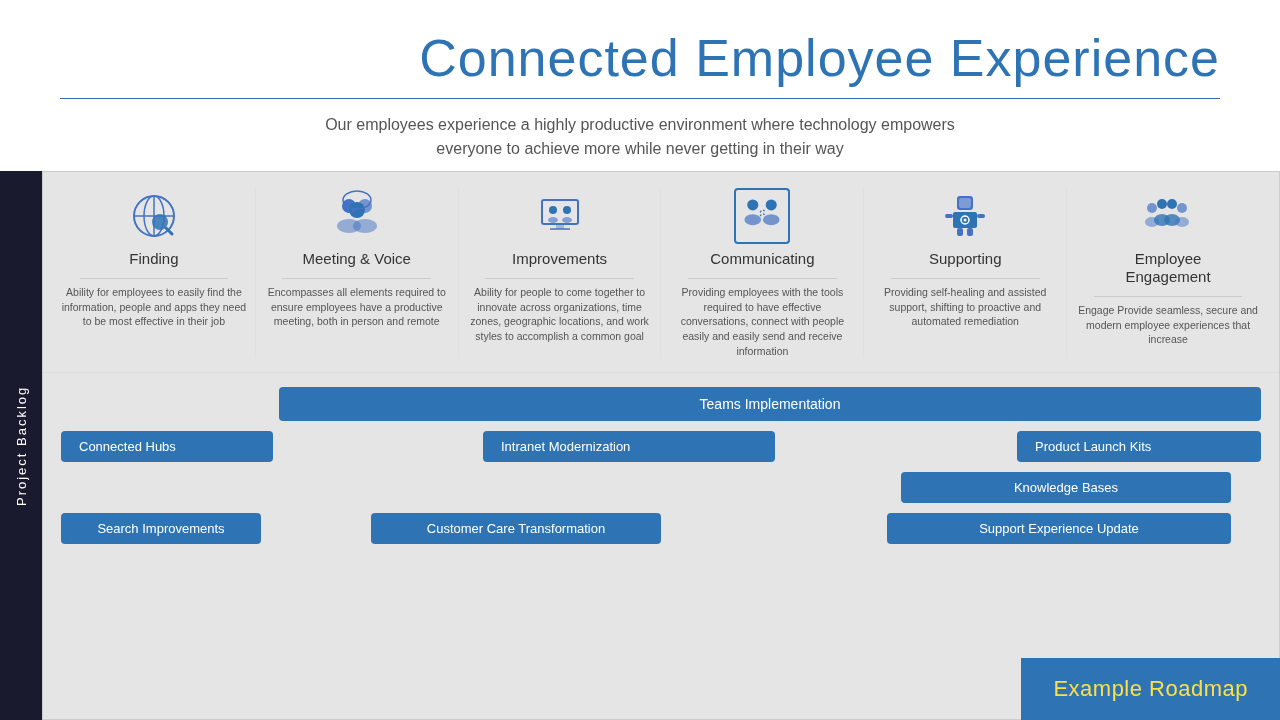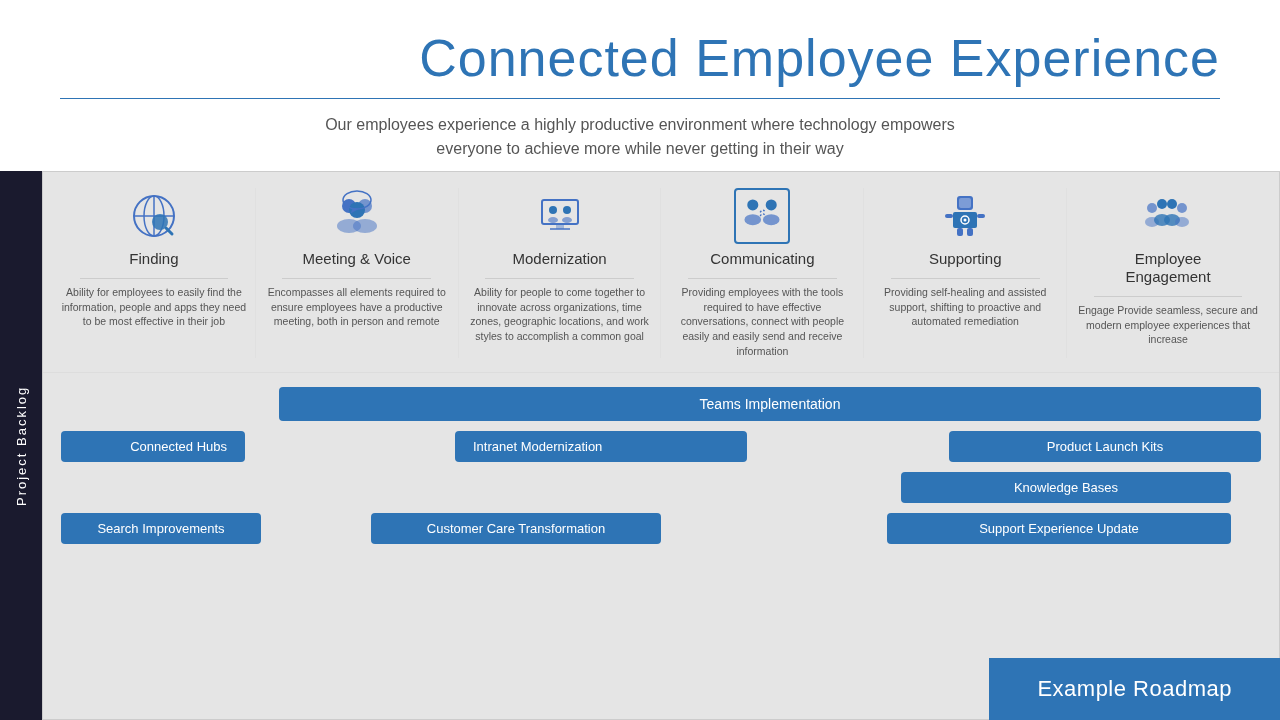--- a/index.html
+++ b/index.html
@@ -219,21 +219,21 @@
               <rect x="8" y="10" width="36" height="24" rx="2" stroke="#4472c4" stroke-width="2" fill="none"></rect>
               <rect x="22" y="34" width="8" height="5" fill="#4472c4" opacity="0.4"></rect>
               <line x1="16" y1="39" x2="36" y2="39" stroke="#4472c4" stroke-width="1.5"></line>
 
               <circle cx="19" cy="20" r="4" fill="#2e74b5"></circle>
               <circle cx="33" cy="20" r="4" fill="#2e74b5"></circle>
               <ellipse cx="19" cy="30" rx="5" ry="3" fill="#4472c4" opacity="0.6"></ellipse>
               <ellipse cx="33" cy="30" rx="5" ry="3" fill="#4472c4" opacity="0.6"></ellipse>
             </svg>
           </div>
-          <div class="pillar-title">Modernization</div>
+          <div class="pillar-title">Improvements</div>
           <div class="pillar-divider"></div>
           <div class="pillar-desc">Ability for people to come together to innovate across organizations, time zones, geographic locations, and work styles to accomplish a common goal</div>
         </div>
 
         <div class="pillar">
           <div class="pillar-icon highlighted">
             <svg viewBox="0 0 52 52" fill="none">
 
               <circle cx="16" cy="14" r="6" fill="#2e74b5"></circle>
               <circle cx="36" cy="14" r="6" fill="#2e74b5"></circle>
@@ -296,25 +296,25 @@
       </div>
 
       <div style="flex:1; padding: 14px 18px 0 18px; position: relative;">
 
         <div style="display:flex; align-items:center; margin-bottom:10px;">
           <div style="width:218px; flex-shrink:0;"></div>
           <div class="roadmap-btn" style="flex:1; text-align:center; font-size:14px; padding:9px 0;">Teams Implementation</div>
         </div>
 
         <div style="display:flex; align-items:center; margin-bottom:10px; gap:10px;">
-          <div class="roadmap-btn" style="width:184px; text-align:right;">Connected Hubs</div>
+          <div class="roadmap-btn" style="width:212px; text-align:left;">Connected Hubs</div>
           <div style="width:190px; flex-shrink:0;"></div>
           <div class="roadmap-btn" style="width:292px; text-align:left;">Intranet Modernization</div>
           <div style="flex:1;"></div>
-          <div class="roadmap-btn" style="width:312px; text-align:center;">Product Launch Kits</div>
+          <div class="roadmap-btn" style="width:244px; text-align:left;">Product Launch Kits</div>
         </div>
 
         <div style="display:flex; align-items:center; margin-bottom:10px; gap:10px;">
           <div style="width:218px; flex-shrink:0;"></div>
           <div style="flex:1;"></div>
           <div class="roadmap-btn" style="width:330px; text-align:center;">Knowledge Bases</div>
           <div style="width:20px;"></div>
         </div>
 
         <div style="display:flex; align-items:center; gap:10px;">
@@ -324,17 +324,17 @@
           <div style="flex:1;"></div>
           <div class="roadmap-btn" style="width:344px; text-align:center;">Support Experience Update</div>
           <div style="width:20px;"></div>
         </div>
 
       </div>
 
     </div>
   </div>
 
-  <div style="position:absolute; bottom:0; right:0; background:#2e74b5; color:#ffffff; font-size:22px; font-weight:300; padding:18px 48px; letter-spacing:0.5px;">
+  <div style="position:absolute; bottom:0; right:0; background:#2e74b5; color:#fde047; font-size:22px; font-weight:300; padding:18px 32px; letter-spacing:0.5px;">
     <span>Example Roadmap</span>
   </div>
 
 </div>
 
 </body></html>

